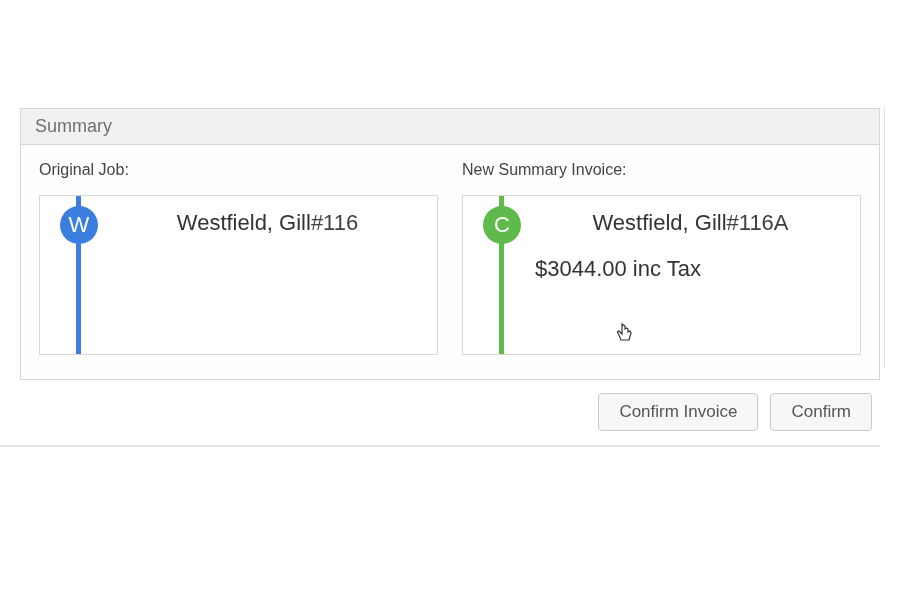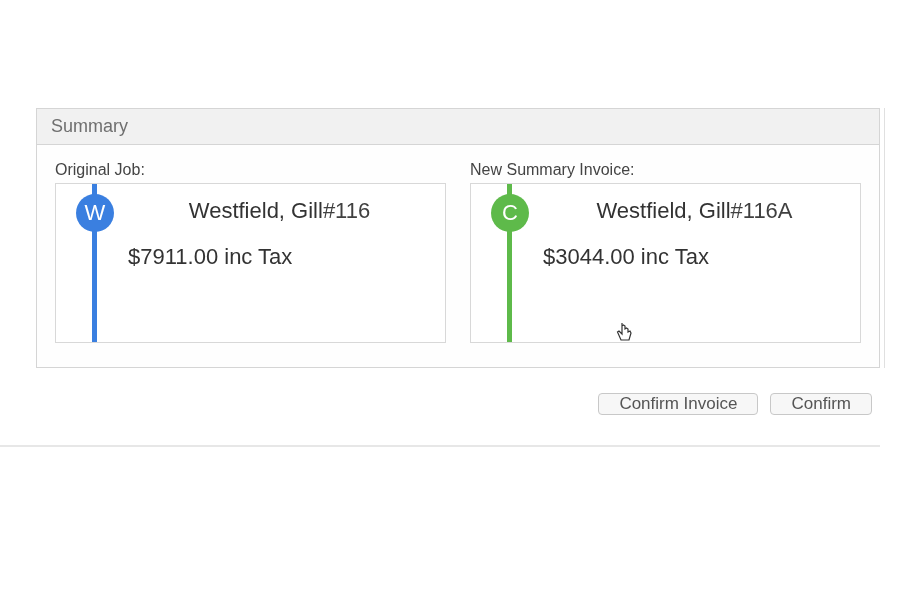--- a/index.html
+++ b/index.html
@@ -11,21 +11,21 @@
       font-family: -apple-system, BlinkMacSystemFont, "Segoe UI", Arial, sans-serif;
       background: #ffffff;
       width: 900px;
       height: 600px;
       overflow: hidden;
       position: relative;
     }
     .dialog-container {
       position: absolute;
       top: 108px;
-      left: 36px;
+      left: 20px;
       right: 20px;
       border: 1px solid #d5d5d5;
       background: #fbfbfb;
     }
     .section-header {
       background: #f1f1f1;
       border-bottom: 1px solid #d5d5d5;
       padding: 7px 14px;
       color: #6f6f6f;
       font-size: 18px;
@@ -36,21 +36,21 @@
       gap: 24px;
       padding: 16px 18px 24px 18px;
       background: #fefefe;
     }
     .card-column {
       flex: 1;
     }
     .card-label {
       font-size: 16px;
       color: #444;
-      margin-bottom: 4px;
+      margin-bottom: 16px;
     }
     .card {
       border: 1px solid #d8d8d8;
       background: #fff;
       position: relative;
       height: 160px;
       overflow: hidden;
     }
     .card-stripe {
       position: absolute;
@@ -115,21 +115,21 @@
       top: 393px;
       right: 28px;
       display: flex;
       gap: 12px;
     }
     .btn {
       border: 1px solid #c8c8c8;
       background: #f7f7f7;
       color: #555;
       font-size: 17px;
-      padding: 0 20px;
+      padding: 8px 20px;
       border-radius: 4px;
       cursor: pointer;
       font-family: inherit;
     }
     .bottom-divider {
       position: absolute;
       top: 445px;
       left: 0;
       right: 20px;
       height: 2px;
@@ -155,21 +155,20 @@
     <div class="card-column">
       <div class="card-label">Original Job:</div>
       <div class="card">
         <div class="card-stripe blue"></div>
         <div class="card-badge blue">W</div>
         <div class="card-content">
           <div class="card-title-row">
             <span class="card-title">Westfield, Gill</span>
             <span class="card-ref">#116</span>
           </div>
-          <div class="card-amount">$7911.00 inc Tax</div>
         </div>
       </div>
     </div>
 
     <div class="card-column">
       <div class="card-label">New Summary Invoice:</div>
       <div class="card">
         <div class="card-stripe green"></div>
         <div class="card-badge green">C</div>
         <div class="card-content">

